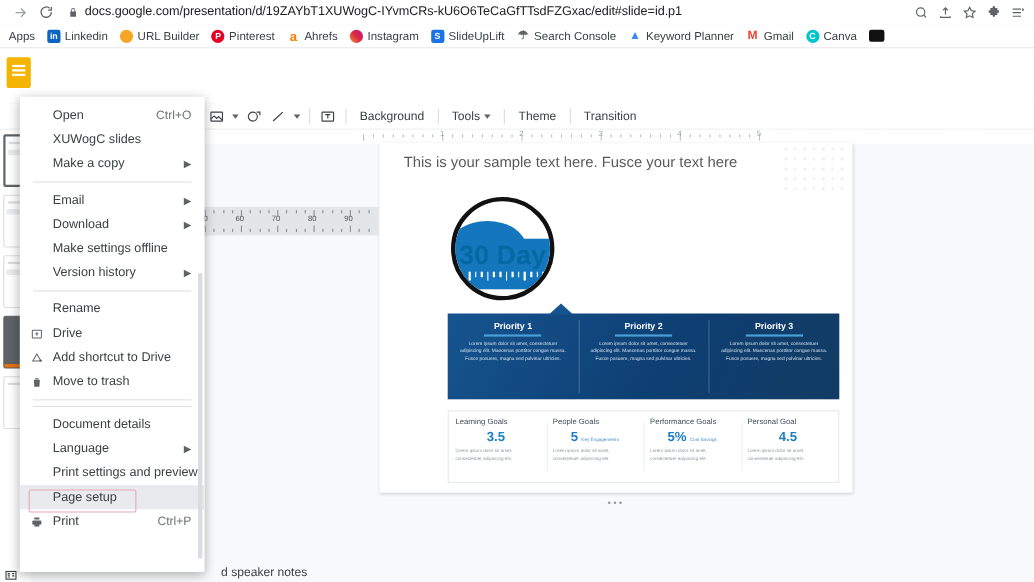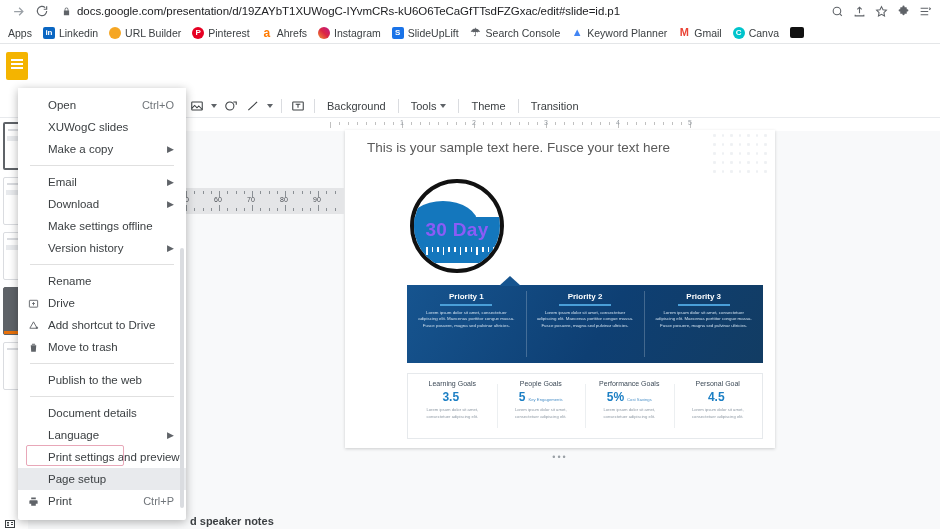--- a/index.html
+++ b/index.html
@@ -149,21 +149,21 @@
 
   
   .circle30 {
     position:absolute; left:65px; top:49px; width:94px; height:94px; border-radius:50%;
     border:4px solid #111; background:#fff; overflow:hidden;
   }
   .c30-fill { position:absolute; left:0; top:34px; width:100%; height:46px; background:#1477bd; }
   .c30-arc { position:absolute; left:-6px; top:18px; width:70px; height:46px; border-radius:50%; background:#1477bd;}
   .c30-txt {
     position:absolute; left:0; top:36px; width:100%; text-align:center;
-    font-size:19px; font-weight:bold; color:#8b5cf6; letter-spacing:.3px;
+    font-size:24px; font-weight:bold; color:#0369a1; letter-spacing:.3px;
   }
   .c30-ruler { position:absolute; left:12px; top:64px; width:70px; height:9px; }
   .c30-ruler i{position:absolute;top:0;width:1.5px;height:8px;background:#fff;}
   .c30-base { position:absolute; left:4px; top:74px; width:86px; height:3px; background:#1477bd; }
 
   .pri-wrap {
     position:absolute; left:62px; top:155px; width:356px; height:78px;
     background:linear-gradient(120deg,#16548f 0%, #0e3f73 55%, #123c63 100%);
     display:flex;
   }
@@ -175,42 +175,42 @@
   .pri-col { flex:1 1 0; padding:7px 10px 0; text-align:center; position:relative; }
   .pri-col + .pri-col:before{content:"";position:absolute;left:0;top:6px;bottom:6px;width:1px;background:rgba(255,255,255,.22);}
   .pri-h { font-size:8px; font-weight:bold; color:#fff; margin-bottom:3px; }
   .pri-rule { width:52px;height:1.5px;background:#4a9fd8;margin:0 auto 4px; }
   .pri-p { font-size:4.4px; color:#cfe0ef; line-height:1.55; }
 
   .goals-wrap {
     position:absolute; left:62px; top:243px; width:356px; height:66px;
     border:1px solid #e6e9ec; background:#fff; display:flex; padding:6px 0;
   }
-  .goal-col { flex:1 1 0; text-align:center; position:relative; padding:0 6px; }
+  .goal-col { flex:1 1 0; text-align:left; position:relative; padding:0 6px; }
   .goal-col + .goal-col:before{content:"";position:absolute;left:0;top:4px;bottom:4px;width:1px;background:#eceff1;}
   .goal-h { font-size:7px; color:#3d4a57; margin-bottom:4px; }
   .goal-v { font-size:12px; font-weight:bold; color:#1c7fc4; line-height:1; margin-bottom:4px;
             display:flex;align-items:baseline;justify-content:center;gap:3px; }
   .goal-sub { font-size:4.2px; color:#4a90c8; font-weight:normal; }
   .goal-p { font-size:4.2px; color:#8d98a3; line-height:1.6; }
 
   .vruler {
     position:absolute; left:10px; top:70px; width:306px; height:26px; background:#e4e5e7;
   }
   .vruler .vt{position:absolute;width:1px;background:#8a8f94;}
   .vruler .vn{position:absolute;top:8px;font-size:7px;color:#4d5156;}
 
   .slide-handle { position:absolute; left:50%; transform:translateX(-50%); bottom:-14px;
                   font-size:9px;color:#9aa0a6; letter-spacing:2px; }
 
   
   .notes-bar {
     position:absolute; left:28px; top:396px; right:0; height:15px; background:#f8f9fa;
   }
-  .notes-text { position:absolute; left:162px; top:1px; font-size:11px; color:#3c4043;font-weight:bold; }
+  .notes-text { position:absolute; left:173px; top:1px; font-size:11px; color:#3c4043; }
   .bottom-strip { position:absolute; left:0; top:396px; width:28px; height:15px; background:#fff; }
   .explore-ico { position:absolute; left:4px; top:398px; color:#3c4043; }
 
   
   .dropdown {
     position:absolute; left:18px; top:88px; width:168px; height:432px;
     background:#fff; box-shadow:0 2px 10px rgba(0,0,0,.30); border-radius:0 0 2px 2px;
     padding:6px 0 6px; z-index:50; overflow:hidden;
   }
   .mrow {
@@ -793,23 +793,20 @@
       </div>
       <div class="mrow">
         <span class="mi">
           <svg width="11" height="11" viewBox="0 0 24 24" fill="currentColor">
             <path d="M6 7h12l-1 14H7zM9 4h6l1 2H8z"></path>
           </svg>
         </span>
         <span class="ml">Move to trash</span>
       </div>
       <div class="msep"></div>
-      <div class="mrow noicon">
-        <span class="ml">Publish to the web</span>
-      </div>
       <div class="msep"></div>
       <div class="mrow noicon">
         <span class="ml">Document details</span>
       </div>
       <div class="mrow noicon">
         <span class="ml">Language</span>
         <span class="marr">▶</span>
       </div>
       <div class="mrow noicon">
         <span class="ml">Print settings and preview</span>

